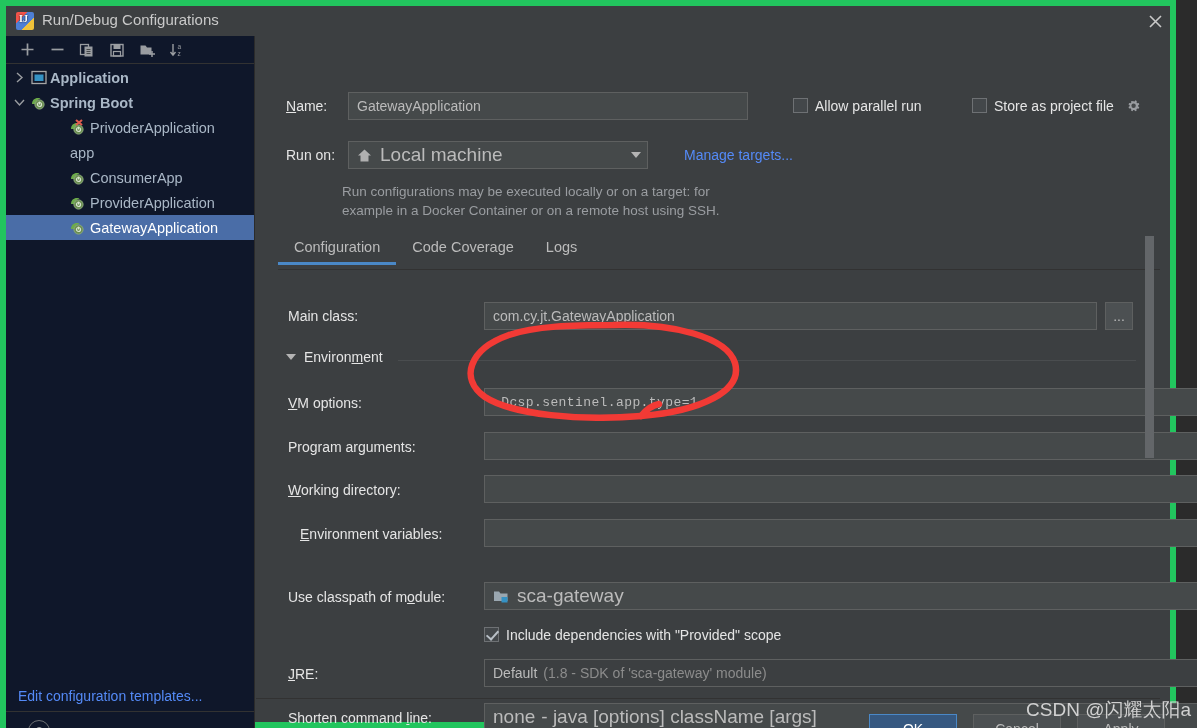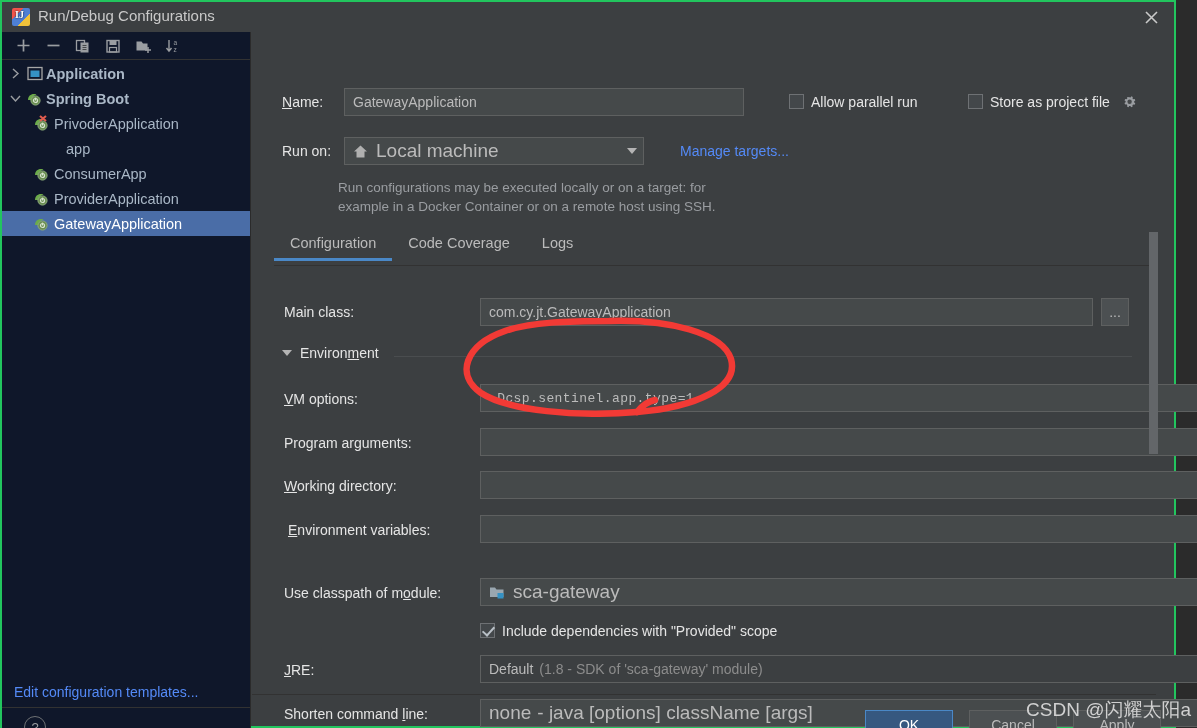--- a/index.html
+++ b/index.html
@@ -21,21 +21,21 @@
   
   .bg-editor {
     position: absolute; left: 1176px; top: 0; width: 21px; height: 728px;
     background: #2b2b2b;
   }
 
   
   .dialog {
     position: absolute; left: 0; top: 0; width: 1176px; height: 728px;
     background: #3c3f41;
-    border: 2px solid #22c55e;
+    border: 6px solid #22c55e;
   }
 
   
   .titlebar {
     position: absolute; left: 0; top: 0; width: 1176px; height: 30px;
   }
   .title-icon {
     position: absolute; left: 10px; top: 6px; width: 18px; height: 18px;
     border-radius: 2px;
     background: linear-gradient(135deg, #f2544a 0%, #f2544a 32%, #4e7fd4 33%, #4e7fd4 64%, #f0c23a 65%, #f0c23a 100%);
@@ -90,21 +90,21 @@
     color: #a9b7c6;
   }
   .tree-row.selected { background: #4a6da7; color: #ffffff; }
   .tw {
     width: 18px; height: 25px; display: flex; align-items: center; justify-content: center;
     color: #9a9da1; font-size: 9px;
   }
   .node-ico { width: 22px; height: 25px; display: flex; align-items: center; justify-content: center; position: relative; }
   .node-label { font-size: 14.5px; }
   .tree-row.lvl1 { padding-left: 4px; }
-  .tree-row.lvl2 { padding-left: 30px; align-items: center; }
+  .tree-row.lvl2 { padding-left: 62px; align-items: center; }
   .tree-row.cont { padding-left: 64px; }
   .bold { font-weight: bold; }
 
   .edit-templates {
     position: absolute; left: 12px; bottom: 30px;
     color: #548af7; font-size: 14px;
   }
   .left-sep {
     position: absolute; left: 0; bottom: 22px; width: 248px; height: 1px;
     background: #323232;
@@ -461,21 +461,21 @@
       <div class="row lbl" style="left:32px; top:403px;">Program ar<u>g</u>uments:</div>
       <div class="row field" style="left:228px; top:396px; width:829px;">
         <span></span>
       </div>
 
       <div class="row lbl" style="left:32px; top:446px;"><u>W</u>orking directory:</div>
       <div class="row field" style="left:228px; top:439px; width:829px;">
         <span></span>
       </div>
 
-      <div class="row lbl" style="left:36px; top:490px;"><u>E</u>nvironment variables:</div>
+      <div class="row lbl" style="left:44px; top:490px;"><u>E</u>nvironment variables:</div>
       <div class="row field" style="left:228px; top:483px; width:829px;">
         <span></span>
       </div>
 
       <div class="row lbl" style="left:32px; top:553px;">Use classpath of m<u>o</u>dule:</div>
       <div class="row combo" style="left:228px; top:546px; width:855px;">
         <span style="margin-right:8px; display:flex;">
           <svg width="16" height="15" viewBox="0 0 16 15">
             <path d="M1 2.5 H6 L7.5 4.5 H14.5 V12 H1 Z" fill="#9aa7b0"></path>
             <rect x="8.5" y="8" width="6" height="5.5" fill="#3592c4"></rect>

